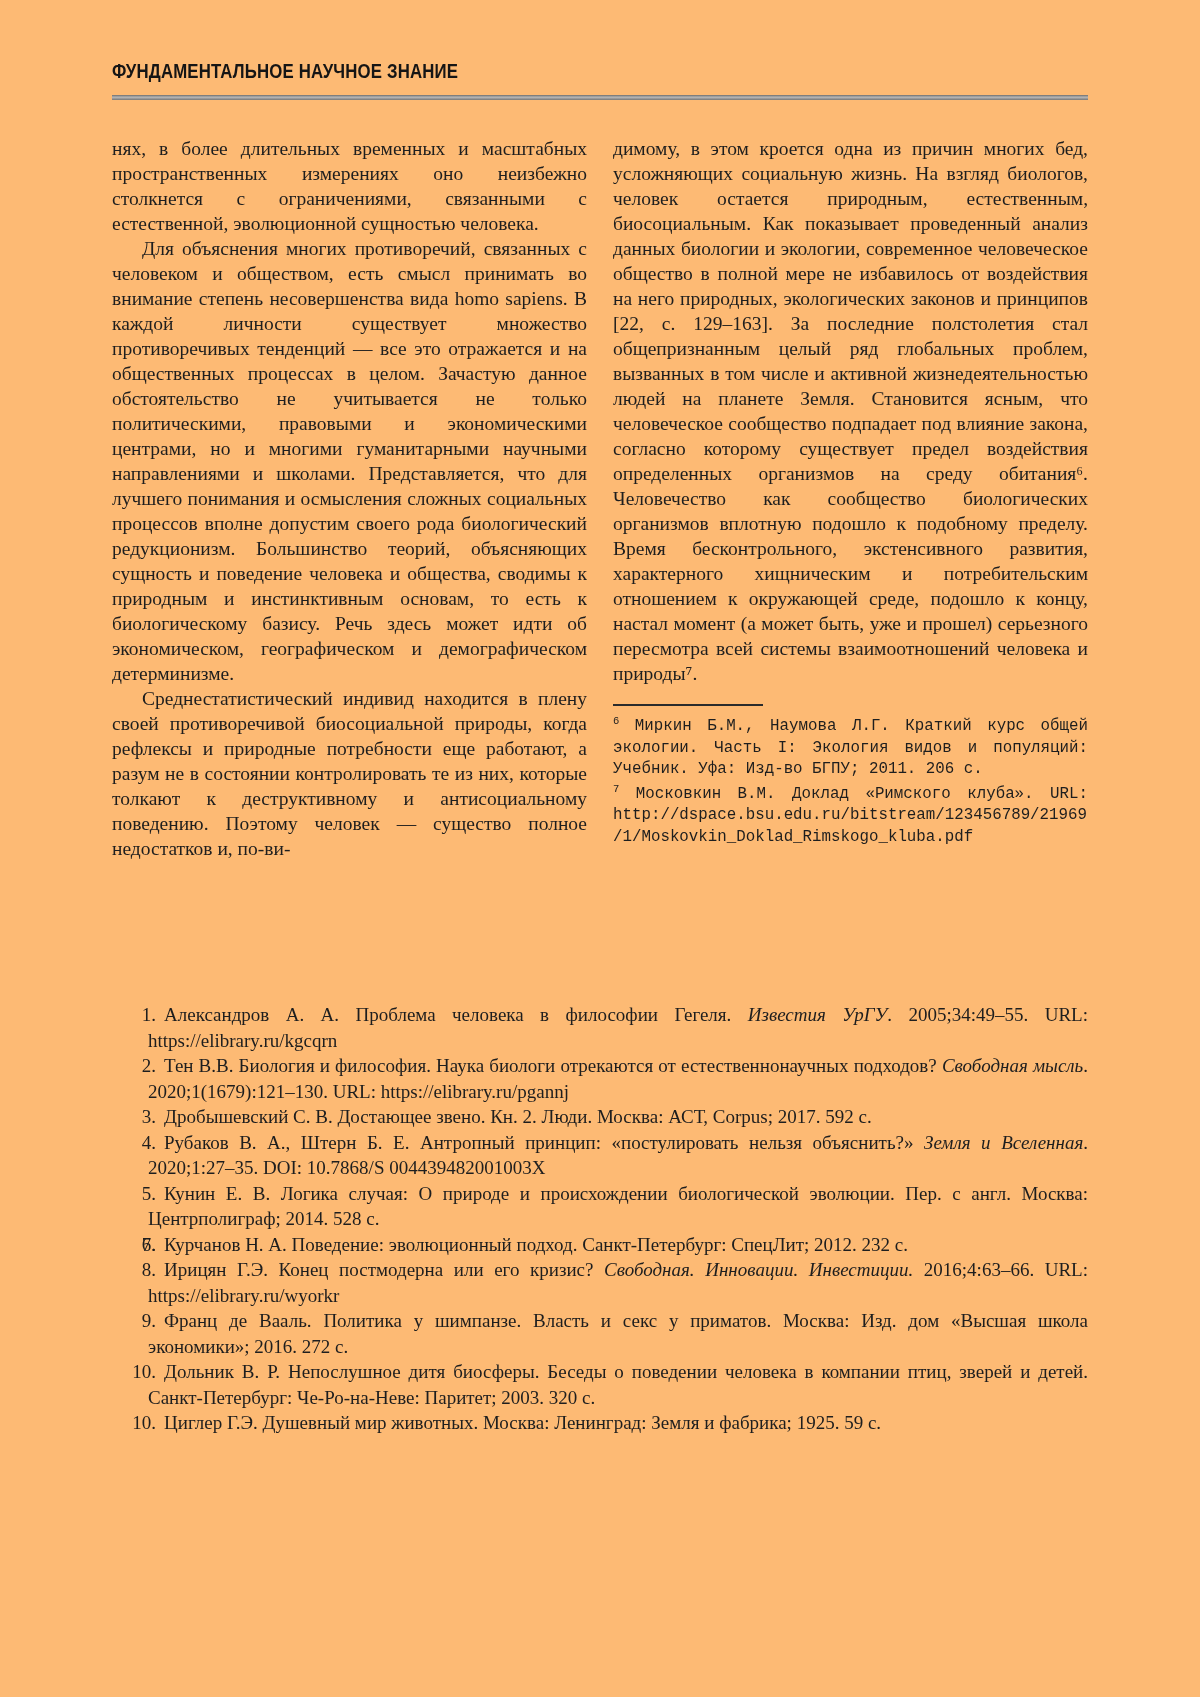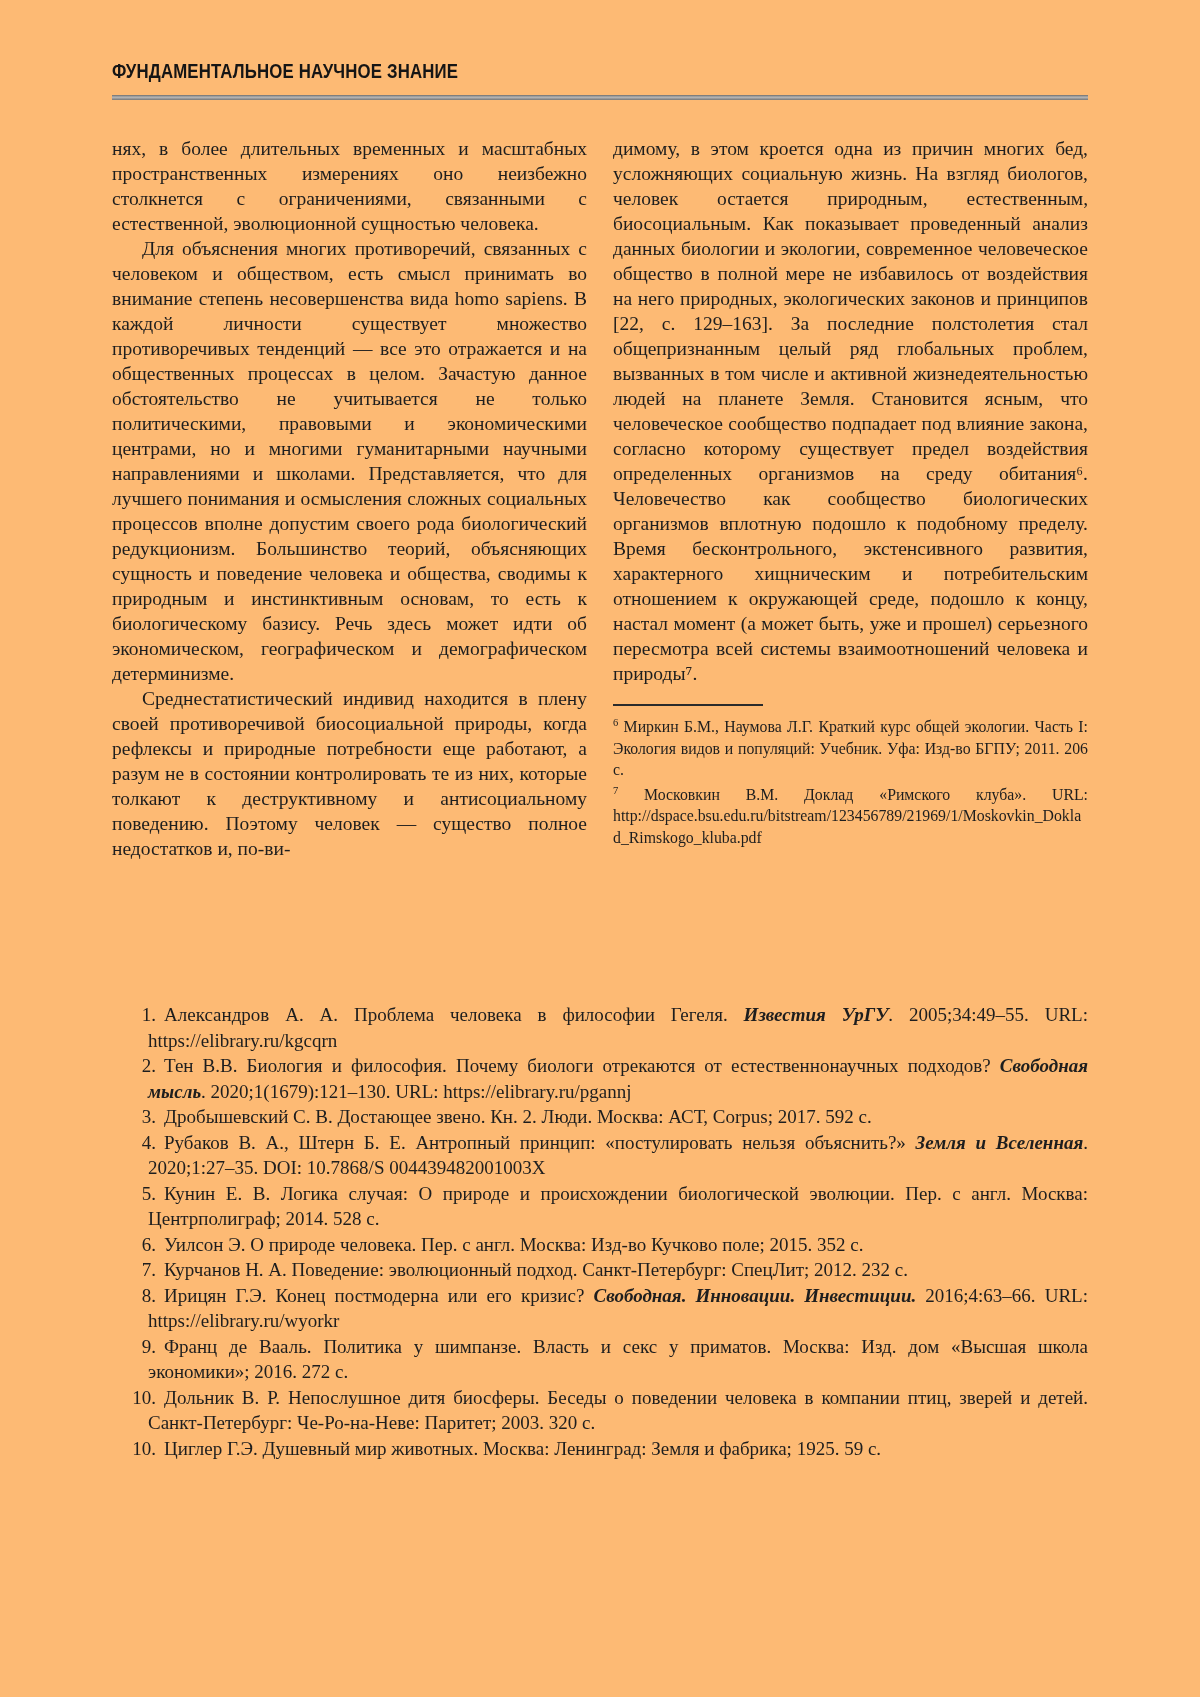--- a/index.html
+++ b/index.html
@@ -38,21 +38,21 @@
     overflow:hidden;
   }
   .col{
     flex:1;
     text-align:justify;
     font-size:19.5px;
     line-height:25px;
   }
   .para{margin:0;}
   .para.ind{text-indent:30px;}
-  .fnblock{margin-top:18px;}
+  .fnblock{margin-top:18px;font-family:Liberation Mono, monospace;}
   .fnsep{width:150px;border-top:2px solid #2b2b2b;margin:0 0 10px;}
   .fn{
     font-size:15.8px;
     line-height:21.5px;
     text-align:justify;
     margin:0 0 3px;
     overflow-wrap:anywhere;
   }
   .fn sup{font-size:10.5px;line-height:0;}
   .refs-head-wrap{text-align:center;margin-top:2px;}
@@ -82,21 +82,21 @@
     text-align:justify;
     overflow-wrap:anywhere;
   }
   .reflist .num{
     position:absolute;
     left:0;top:0;
     width:44px;
     text-align:right;
     text-indent:0;
   }
-  .reflist .it{font-style:italic;font-weight:bold;}
+  .reflist .it{font-style:italic;}
   .pageno{
     text-align:center;
     margin-top:34px;
     font-size:19.5px;
   }
 </style>
 </head>
 <body>
 
 <div class="page">
@@ -122,25 +122,25 @@
               <p class="fn"><sup>6</sup> Миркин Б.М., Наумова Л.Г. Краткий курс общей экологии. Часть I: Экология видов и популяций: Учебник. Уфа: Изд-во БГПУ; 2011. 206 с.</p>
               <p class="fn"><sup>7</sup> Московкин В.М. Доклад «Римского клуба». URL: http://dspace.bsu.edu.ru/bitstream/123456789/21969/1/Moskovkin_Doklad_Rimskogo_kluba.pdf</p>
             </div>
         </div>
       </div>
     </div>
 
 
     <ol class="reflist" id="reflist">
         <li><span class="num">1.</span><span class="">Александров А. А. Проблема человека в философии Гегеля. </span><span class="it">Известия УрГУ</span><span class="">. 2005;34:49–55. URL: https://elibrary.ru/kgcqrn</span></li>
-        <li><span class="num">2.</span><span class="">Тен В.В. Биология и философия. Почему биологи отрекаются от естественнонаучных подходов? </span><span class="it">Свободная мысль</span><span class="">. 2020;1(1679):121–130. URL: https://elibrary.ru/pgannj</span></li>
+        <li><span class="num">2.</span><span class="">Тен В.В. Биология и философия. Наука биологи отрекаются от естественнонаучных подходов? </span><span class="it">Свободная мысль</span><span class="">. 2020;1(1679):121–130. URL: https://elibrary.ru/pgannj</span></li>
         <li><span class="num">3.</span><span class="">Дробышевский С. В. Достающее звено. Кн. 2. Люди. Москва: АСТ, Corpus; 2017. 592 с.</span></li>
         <li><span class="num">4.</span><span class="">Рубаков В. А., Штерн Б. Е. Антропный принцип: «постулировать нельзя объяснить?» </span><span class="it">Земля и Вселенная</span><span class="">. 2020;1:27–35. DOI: 10.7868/S 004439482001003X</span></li>
         <li><span class="num">5.</span><span class="">Кунин Е. В. Логика случая: О природе и происхождении биологической эволюции. Пер. с англ. Москва: Центрполиграф; 2014. 528 с.</span></li>
-        <li><span class="num">6.</span><span class="">Уилсон Э. О природе человека. Пер. с англ. Москва: Изд-во Кучково поле; 2015. 352 с.</span></li>
+        <li><span class="num">6.</span></li>
         <li><span class="num">7.</span><span class="">Курчанов Н. А. Поведение: эволюционный подход. Санкт-Петербург: СпецЛит; 2012. 232 с.</span></li>
         <li><span class="num">8.</span><span class="">Ирицян Г.Э. Конец постмодерна или его кризис? </span><span class="it">Свободная. Инновации. Инвестиции.</span><span class=""> 2016;4:63–66. URL: https://elibrary.ru/wyorkr</span></li>
         <li><span class="num">9.</span><span class="">Франц де Вааль. Политика у шимпанзе. Власть и секс у приматов. Москва: Изд. дом «Высшая школа экономики»; 2016. 272 с.</span></li>
         <li><span class="num">10.</span><span class="">Дольник В. Р. Непослушное дитя биосферы. Беседы о поведении человека в компании птиц, зверей и детей. Санкт-Петербург: Че-Ро-на-Неве: Паритет; 2003. 320 с.</span></li>
         <li><span class="num">10.</span><span class="">Циглер Г.Э. Душевный мир животных. Москва: Ленинград: Земля и фабрика; 1925. 59 с.</span></li>
       </ol>
 
 
   </div>
 </div>

